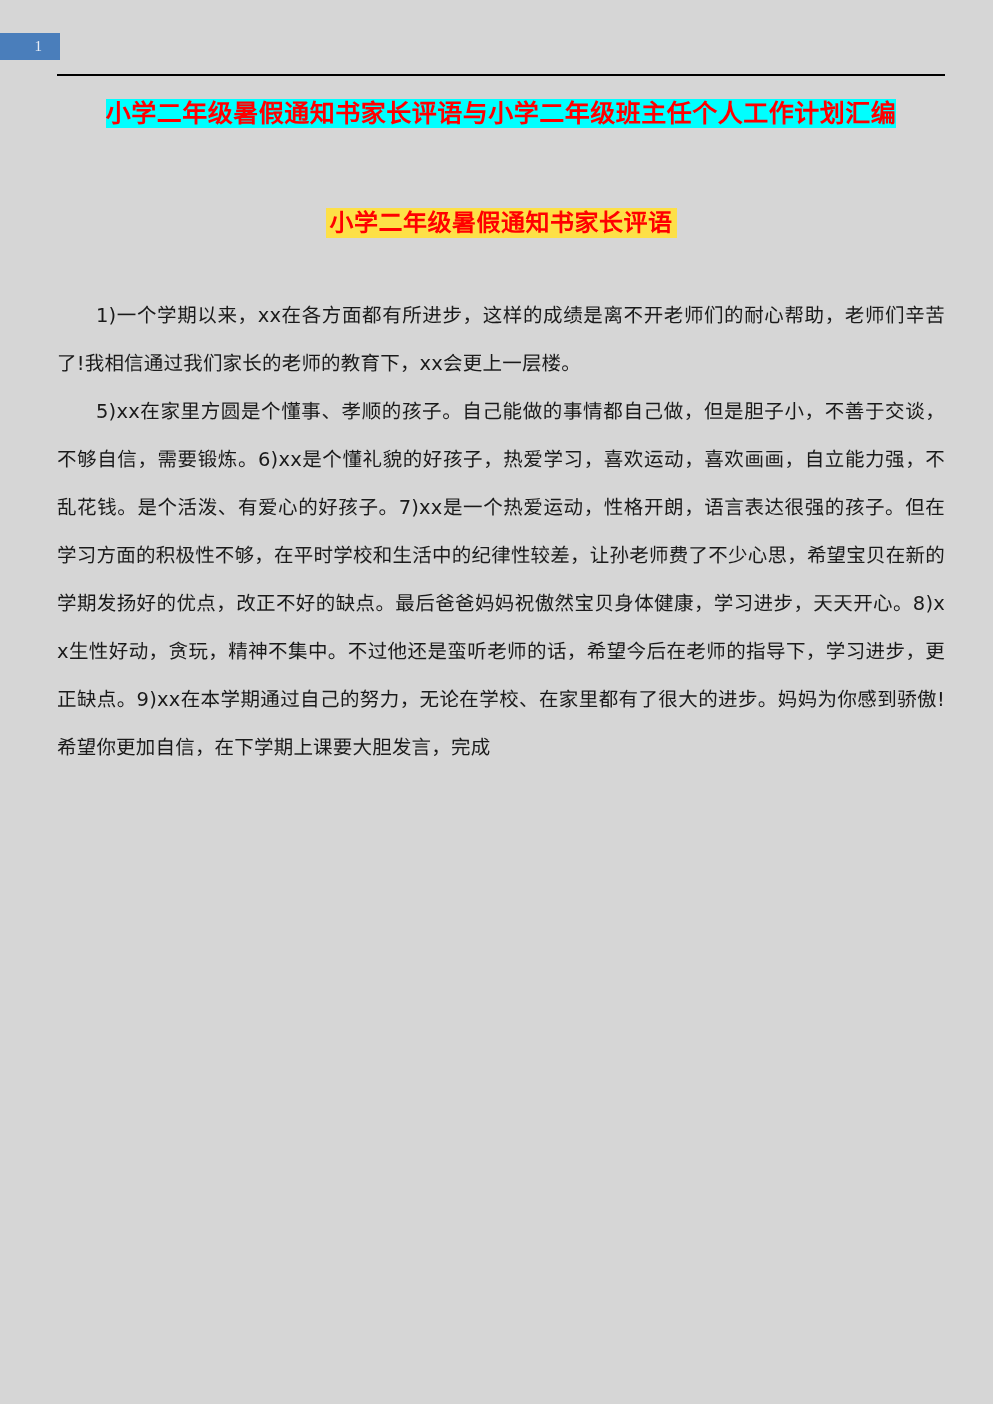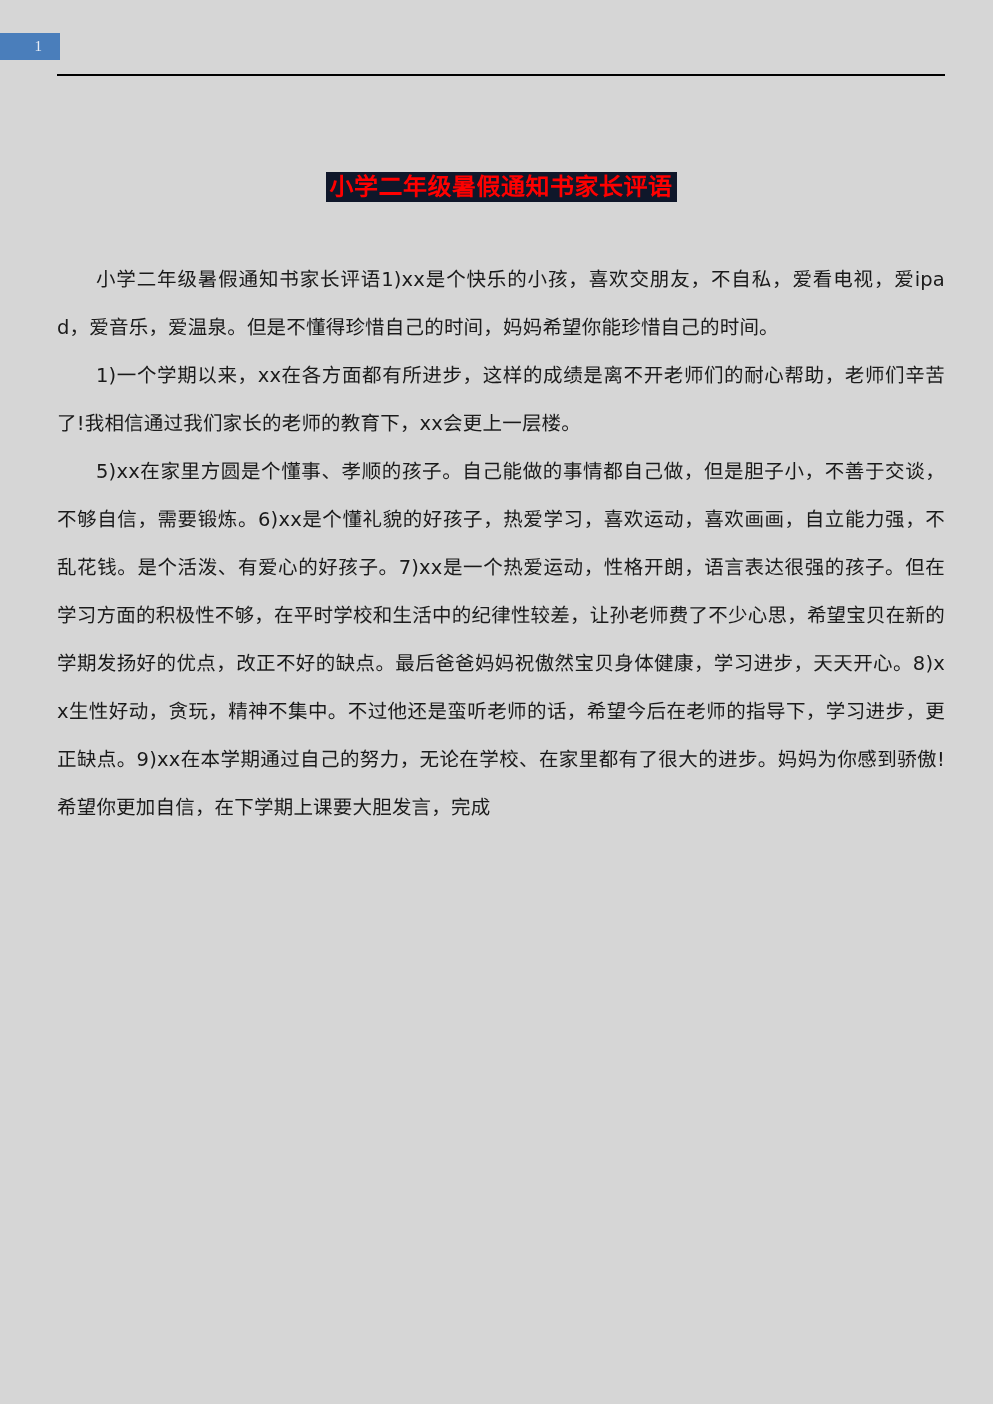--- a/index.html
+++ b/index.html
@@ -82,21 +82,21 @@
     font-family: "Liberation Serif", "DejaVu Serif", serif;
     font-weight: bold;
     font-size: 24px;
     line-height: 34px;
     color: #ff0000;
     text-align: center;
     margin: 74px 0 0 0;
     letter-spacing: 0.5px;
   }
   .doc-subtitle .hl {
-    background: #0f172a;
+    background: #fde047;
     padding: 2px 4px;
   }
 
   
   .body-block {
     margin-top: 52px;
   }
   .para {
     font-family: "DejaVu Sans", "Liberation Sans", sans-serif;
     font-size: 19.5px;
@@ -117,23 +117,23 @@
 <body>
 
 <div class="page">
 
   <div class="page-badge">1</div>
 
   <div class="header-rule"></div>
 
   <div class="content">
 
+    <h1 class="doc-title"><span class="hl">小学二年级暑假通知书家长评语与小学二年级班主任个人工作计划汇编</span></h1>
 
     <h2 class="doc-subtitle"><span class="hl">小学二年级暑假通知书家长评语</span></h2>
 
     <div class="body-block">
-      <p class="para">小学二年级暑假通知书家长评语1)xx是个快乐的小孩，喜欢交朋友，不自私，爱看电视，爱ipad，爱音乐，爱温泉。但是不懂得珍惜自己的时间，妈妈希望你能珍惜自己的时间。</p>
       <p class="para">1)一个学期以来，xx在各方面都有所进步，这样的成绩是离不开老师们的耐心帮助，老师们辛苦了!我相信通过我们家长的老师的教育下，xx会更上一层楼。</p>
       <p class="para">5)xx在家里方圆是个懂事、孝顺的孩子。自己能做的事情都自己做，但是胆子小，不善于交谈，不够自信，需要锻炼。6)xx是个懂礼貌的好孩子，热爱学习，喜欢运动，喜欢画画，自立能力强，不乱花钱。是个活泼、有爱心的好孩子。7)xx是一个热爱运动，性格开朗，语言表达很强的孩子。但在学习方面的积极性不够，在平时学校和生活中的纪律性较差，让孙老师费了不少心思，希望宝贝在新的学期发扬好的优点，改正不好的缺点。最后爸爸妈妈祝傲然宝贝身体健康，学习进步，天天开心。8)xx生性好动，贪玩，精神不集中。不过他还是蛮听老师的话，希望今后在老师的指导下，学习进步，更正缺点。9)xx在本学期通过自己的努力，无论在学校、在家里都有了很大的进步。妈妈为你感到骄傲!希望你更加自信，在下学期上课要大胆发言，完成</p>
     </div>
 
   </div>
 </div>
 
 </body></html>

